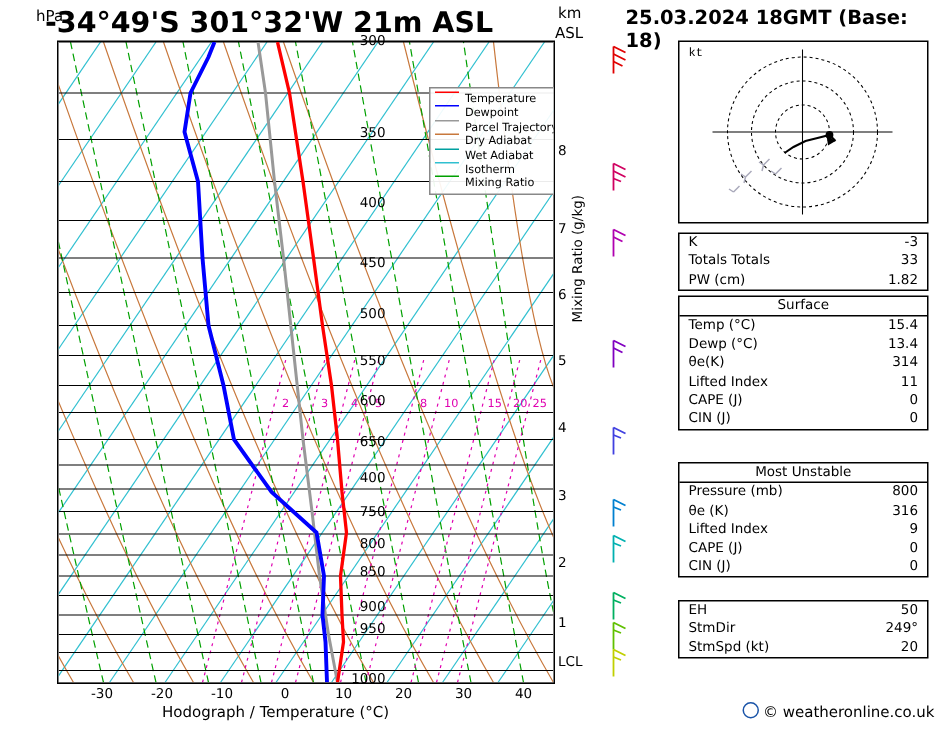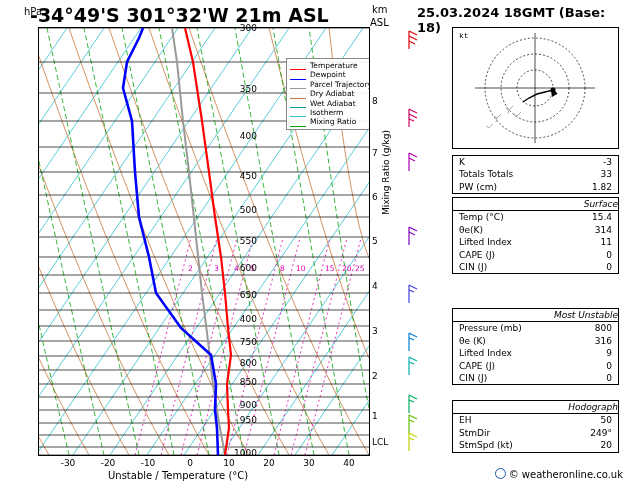--- a/index.html
+++ b/index.html
@@ -15,31 +15,31 @@
   #skewt{position:absolute;left:38px;top:27px;width:330px;height:427px;border:1px solid #000;overflow:hidden;background:#fff;}
   #skewt svg{position:absolute;left:0;top:0;}
   .ylab{position:absolute;right:372px;font-size:9px;text-align:right;width:26px;}
   .xlab{position:absolute;top:458px;font-size:9px;text-align:center;width:28px;}
   #xaxis-title{position:absolute;left:108px;top:470px;font-size:10px;}
   
   .kmlab{position:absolute;left:372px;font-size:9px;}
   #mixlab{position:absolute;left:381px;top:215px;font-size:9px;transform:rotate(-90deg);transform-origin:left top;white-space:nowrap;}
   
   #legend{position:absolute;left:247px;top:30px;width:118px;border:1px solid #888;background:rgba(255,255,255,0.92);font-size:7.5px;padding:2px 3px;line-height:9.4px;}
-  .lgrow{display:flex;align-items:flex-end;height:9.4px;}
+  .lgrow{display:flex;align-items:flex-start;height:9.4px;}
   .lgline{width:16px;height:0;border-top-width:1.6px;border-top-style:solid;margin-right:4px;}
   
   #barbs{position:absolute;left:398px;top:27px;width:22px;height:427px;}
   
   #hodo{position:absolute;left:452px;top:27px;width:165px;height:120px;border:1px solid #000;background:#fff;}
   #hodo-kt{position:absolute;left:6px;top:3px;font-size:8px;font-family:Liberation Mono, monospace;}
   
   .tbl{position:absolute;left:452px;width:165px;border:1px solid #000;background:#fff;font-size:9px;}
   .trow{display:flex;justify-content:space-between;padding:0 6px;line-height:12.4px;height:12.4px;}
-  .thead{text-align:right;line-height:12.4px;height:12.4px;border-bottom:1px solid #000;border-top:1px solid #000;font-style:italic;}
+  .thead{text-align:center;line-height:12.4px;height:12.4px;border-bottom:1px solid #000;border-top:1px solid #000;}
   #tbl1{top:155px;}
   #tbl2{top:197px;}
   #tbl3{top:308px;}
   #tbl4{top:400px;}
   
   #footer{position:absolute;right:6px;top:468px;font-size:10px;}
   #footer .globe{display:inline-block;width:9px;height:9px;border:1px solid #1a54a8;border-radius:50%;margin-right:3px;vertical-align:-1px;}
   .dpt{fill:#e000b0;}
 </style>
 </head>
@@ -209,21 +209,21 @@
   <div class="ylab" style="top:448px">1000</div>
 
   <div class="xlab" style="left:54px">-30</div>
   <div class="xlab" style="left:94px">-20</div>
   <div class="xlab" style="left:134px">-10</div>
   <div class="xlab" style="left:176px">0</div>
   <div class="xlab" style="left:215px">10</div>
   <div class="xlab" style="left:255px">20</div>
   <div class="xlab" style="left:295px">30</div>
   <div class="xlab" style="left:335px">40</div>
-  <div id="xaxis-title">Unstable / Temperature (°C)</div>
+  <div id="xaxis-title">Hodograph / Temperature (°C)</div>
 
   <div class="kmlab" style="top:411px">1</div>
   <div class="kmlab" style="top:371px">2</div>
   <div class="kmlab" style="top:326px">3</div>
   <div class="kmlab" style="top:281px">4</div>
   <div class="kmlab" style="top:236px">5</div>
   <div class="kmlab" style="top:192px">6</div>
   <div class="kmlab" style="top:148px">7</div>
   <div class="kmlab" style="top:96px">8</div>
   <div class="kmlab" style="top:437px">LCL</div>
@@ -325,20 +325,24 @@
       </div>
   </div>
 
   <div class="tbl" id="tbl2">
     <div class="thead" style="border-top:none">Surface</div>
     <div class="trow">
         <span>Temp (°C)</span>
         <span>15.4</span>
       </div>
     <div class="trow">
+        <span>Dewp (°C)</span>
+        <span>13.4</span>
+      </div>
+    <div class="trow">
         <span>θe(K)</span>
         <span>314</span>
       </div>
     <div class="trow">
         <span>Lifted Index</span>
         <span>11</span>
       </div>
     <div class="trow">
         <span>CAPE (J)</span>
         <span>0</span>
@@ -367,21 +371,20 @@
         <span>CAPE (J)</span>
         <span>0</span>
       </div>
     <div class="trow">
         <span>CIN (J)</span>
         <span>0</span>
       </div>
   </div>
 
   <div class="tbl" id="tbl4">
-    <div class="thead" style="border-top:none">Hodograph</div>
     <div class="trow">
         <span>EH</span>
         <span>50</span>
       </div>
     <div class="trow">
         <span>StmDir</span>
         <span>249°</span>
       </div>
     <div class="trow">
         <span>StmSpd (kt)</span>

